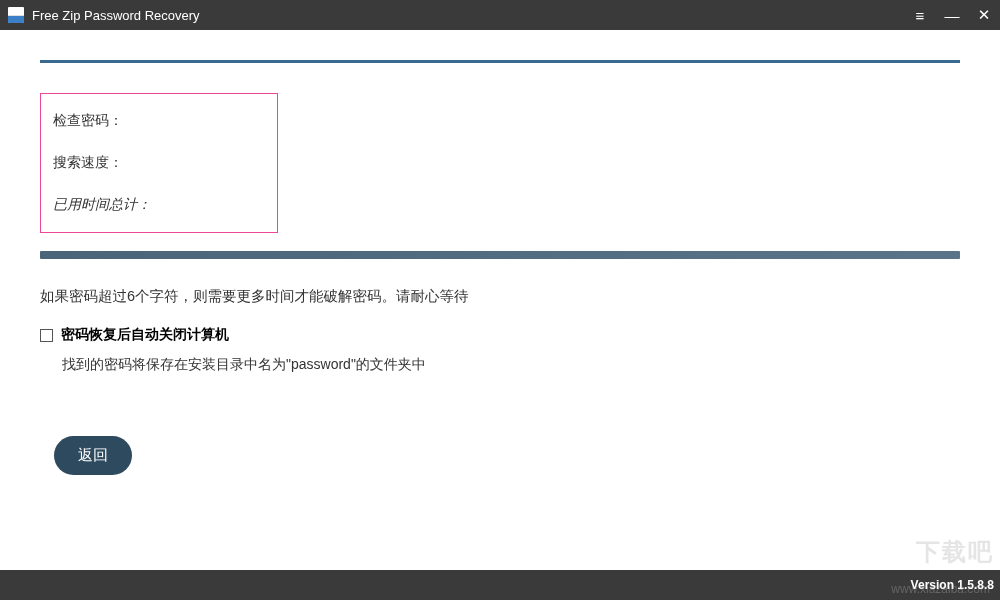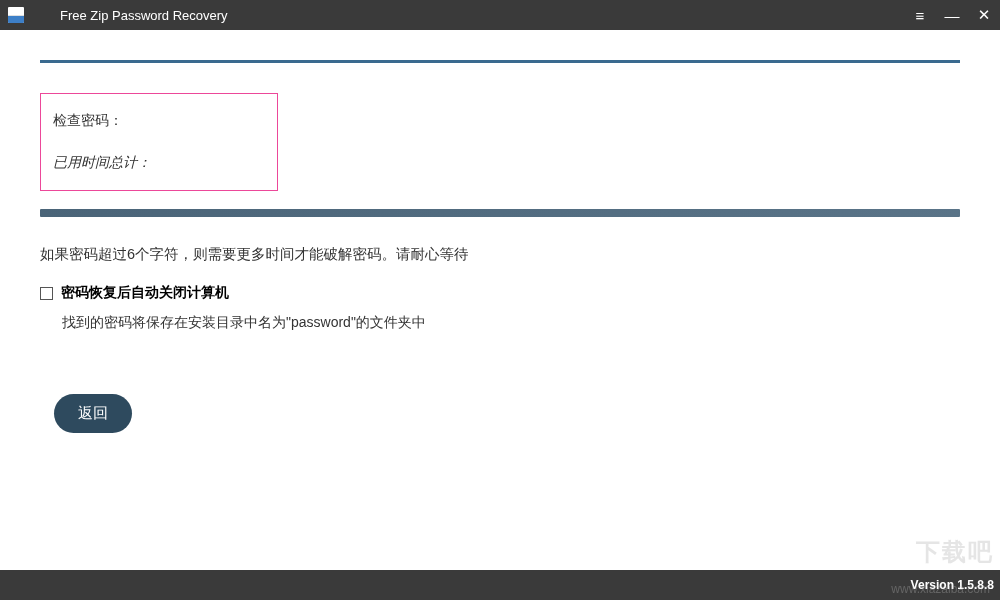--- a/index.html
+++ b/index.html
@@ -16,21 +16,20 @@
       position: relative;
     }
     .titlebar {
       height: 30px;
       background: #3a3a3a;
       display: flex;
       align-items: center;
       padding: 15px 8px;
       color: #fff;
       font-size: 13px;
-      gap: 28px;
     }
     .titlebar-icon {
       width: 16px;
       height: 16px;
       background: linear-gradient(to bottom, #fff 50%, #e0e0e0 50%);
       border-radius: 1px;
       position: relative;
       margin-right: 8px;
     }
     .titlebar-icon::after {
@@ -184,20 +183,21 @@
     <div class="titlebar-btn">—</div>
     <div class="titlebar-btn">✕</div>
   </div>
 </div>
 
 <div class="content">
   <div class="divider-top"></div>
 
   <div class="status-box">
     <div class="status-row">检查密码：</div>
+    <div class="status-row">搜索速度：</div>
     <div class="status-row">已用时间总计：</div>
   </div>
 
   <div class="progress-bar"></div>
 
   <div class="hint-text">如果密码超过6个字符，则需要更多时间才能破解密码。请耐心等待</div>
 
   <div class="checkbox-row">
     <div class="checkbox"></div>
     <div class="checkbox-label">密码恢复后自动关闭计算机</div>

